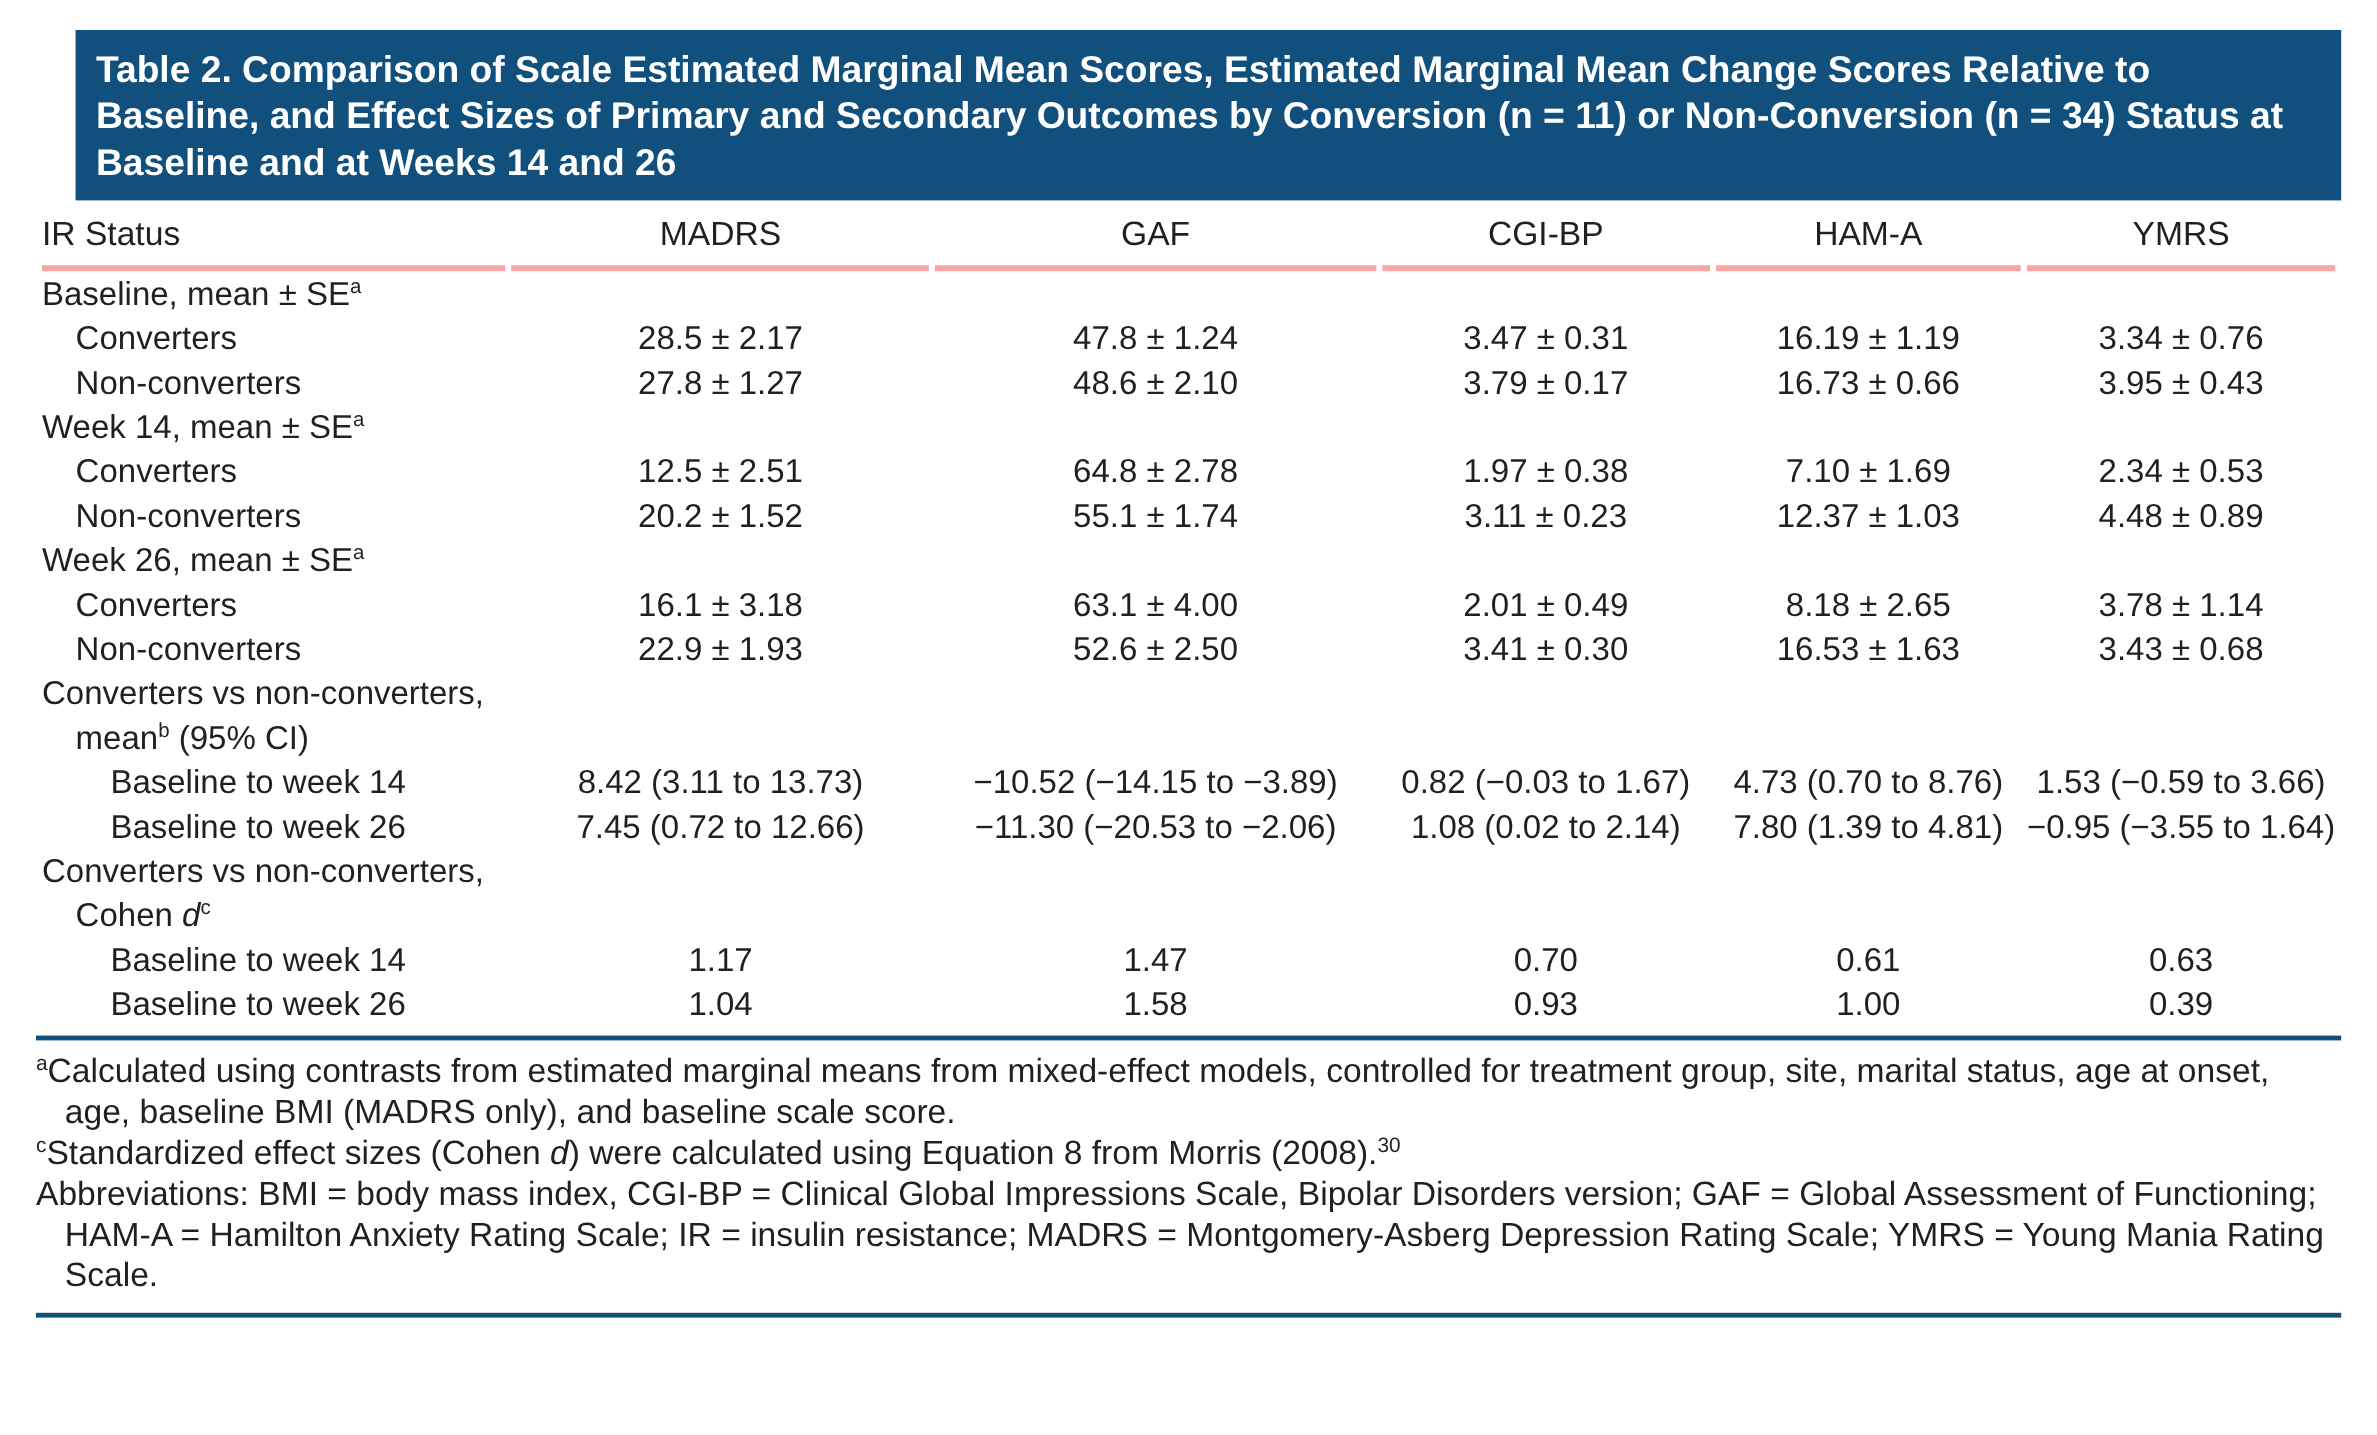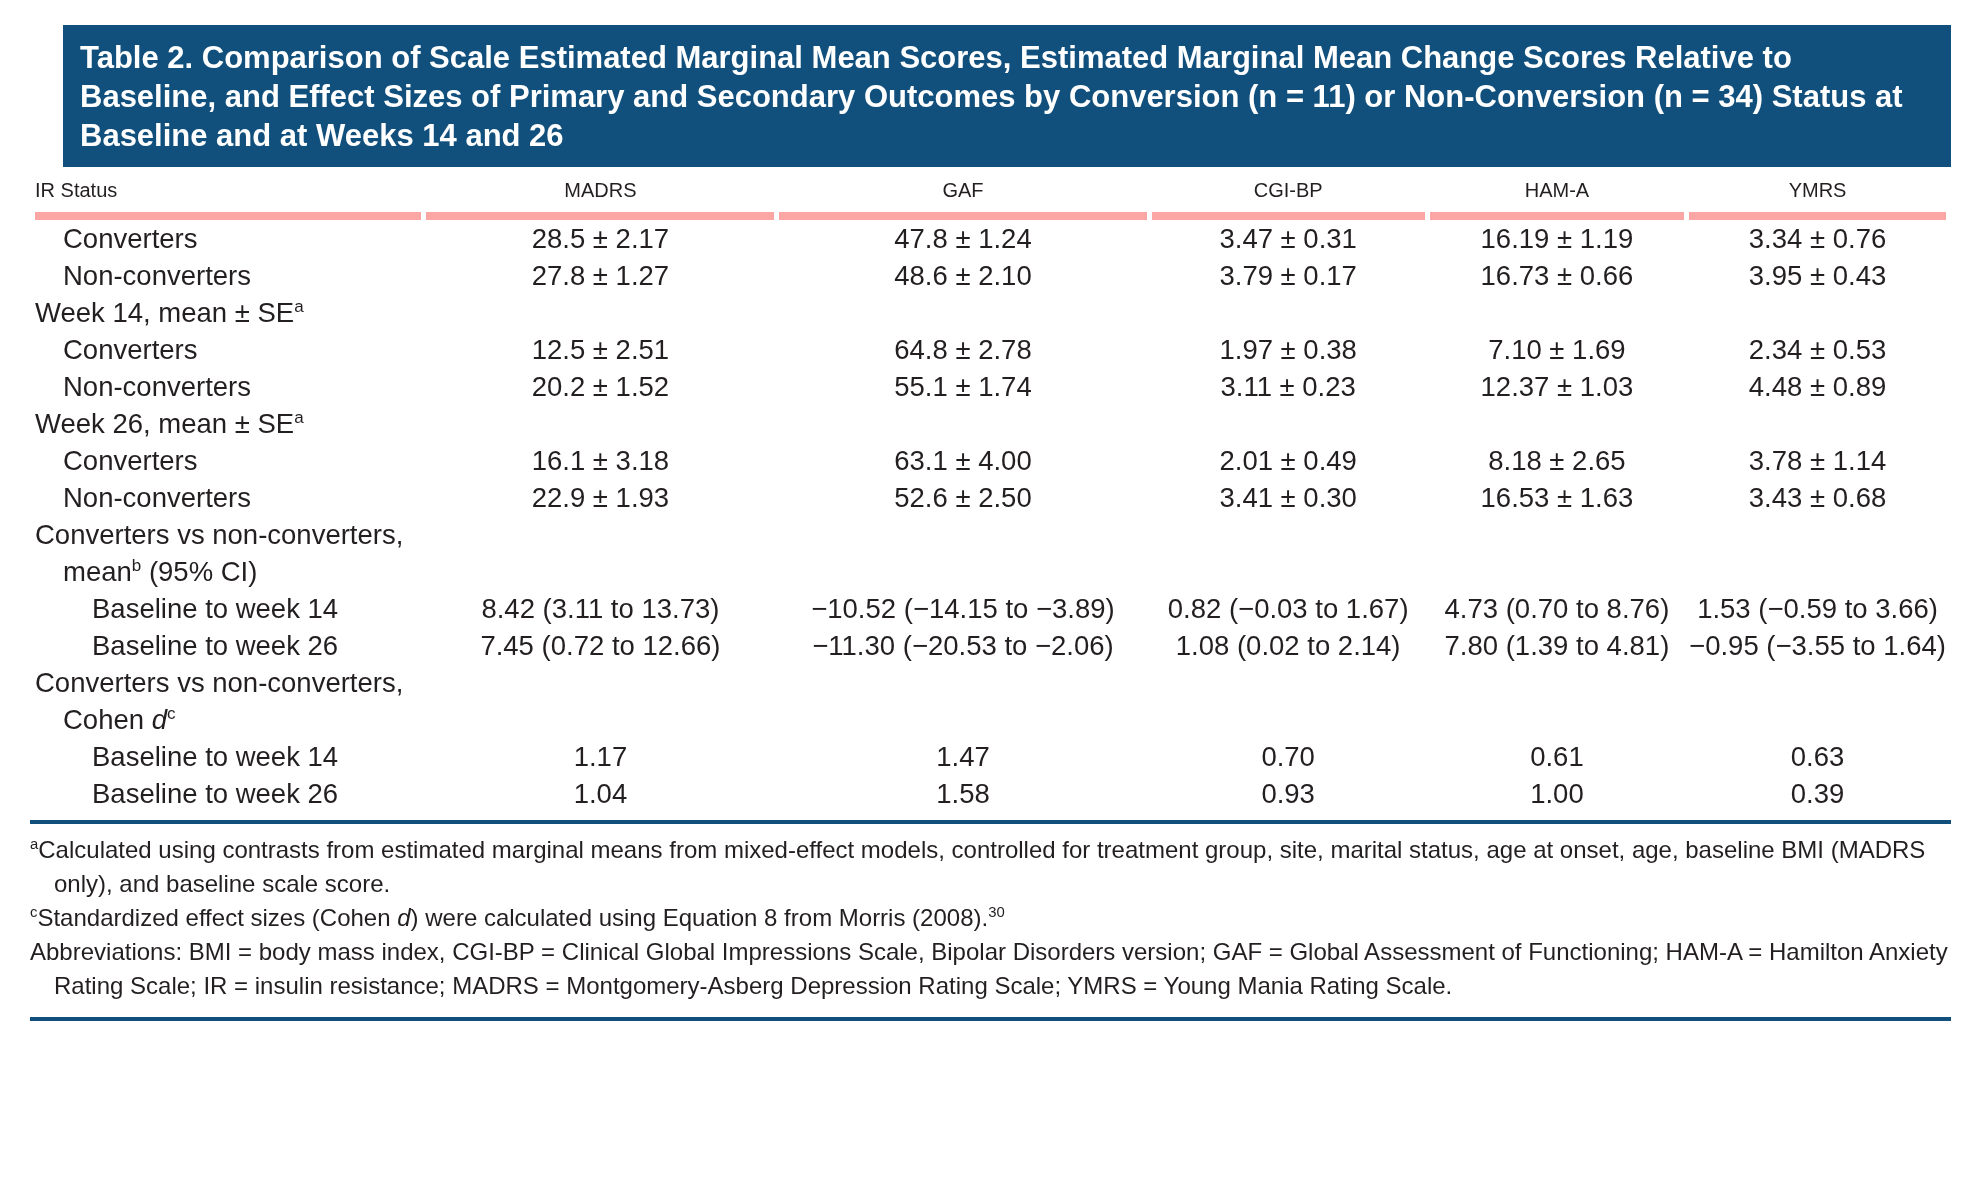--- a/index.html
+++ b/index.html
@@ -30,24 +30,24 @@
   }
   table.tbl {
     width: 100%;
     border-collapse: separate;
     border-spacing: 5px 0;
     margin-top: 8px;
     font-size: 27.5px;
   }
   table.tbl thead th {
     font-weight: normal;
-    font-size: 20px;
+    font-size: 28px;
     text-align: center;
     padding: 4px 0 10px 0;
-    border-bottom: 8px solid #fca5a5;
+    border-bottom: 5px solid #fca5a5;
     white-space: nowrap;
   }
   table.tbl thead th.left { text-align: left; }
   table.tbl tbody td {
     height: 37px;
     padding: 0;
     vertical-align: middle;
     white-space: nowrap;
   }
   td.lbl { text-align: left; }
@@ -61,21 +61,21 @@
     line-height: 0;
   }
   i { font-style: italic; }
   .rule {
     height: 4px;
     background: #11507C;
     margin-top: 8px;
   }
   .footnotes {
     margin-top: 9px;
-    font-size: 24px;
+    font-size: 28px;
     line-height: 34px;
   }
   .footnote {
     padding-left: 24px;
     text-indent: -24px;
   }
   .bottom-rule { margin-top: 14px; }
 </style>
 </head>
 <body>
@@ -100,20 +100,28 @@
         <th class="left">IR Status</th>
         <th>MADRS</th>
         <th>GAF</th>
         <th>CGI-BP</th>
         <th>HAM-A</th>
         <th>YMRS</th>
       </tr>
     </thead>
     <tbody id="tbody">
         <tr>
+          <td class="lbl ind0">Baseline, mean ± SE<sup>a</sup></td>
+          <td class="val"></td>
+          <td class="val"></td>
+          <td class="val"></td>
+          <td class="val"></td>
+          <td class="val"></td>
+        </tr>
+        <tr>
           <td class="lbl ind1">Converters</td>
           <td class="val">28.5 ± 2.17</td>
           <td class="val">47.8 ± 1.24</td>
           <td class="val">3.47 ± 0.31</td>
           <td class="val">16.19 ± 1.19</td>
           <td class="val">3.34 ± 0.76</td>
         </tr>
         <tr>
           <td class="lbl ind1">Non-converters</td>
           <td class="val">27.8 ± 1.27</td>

